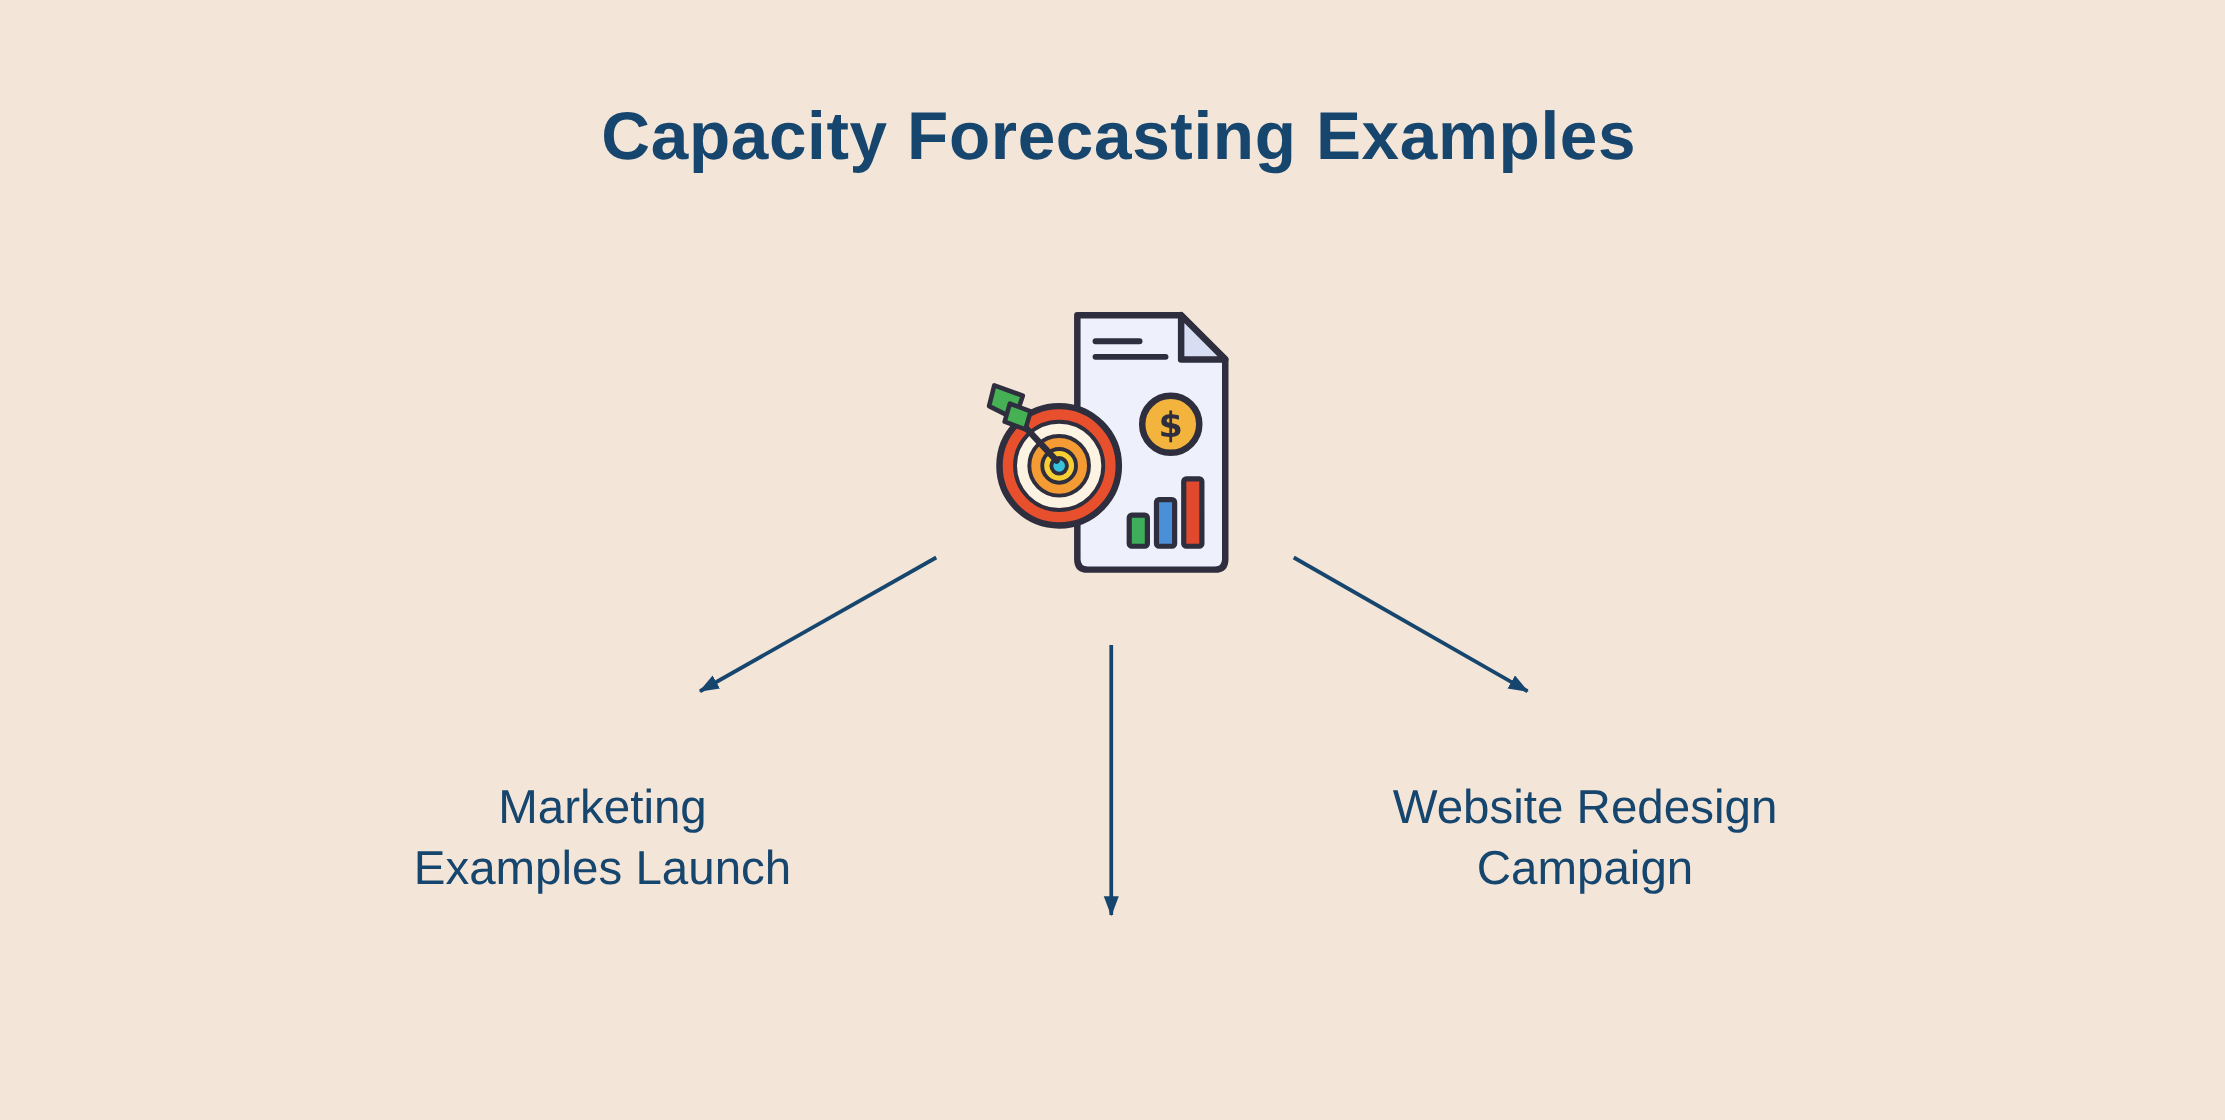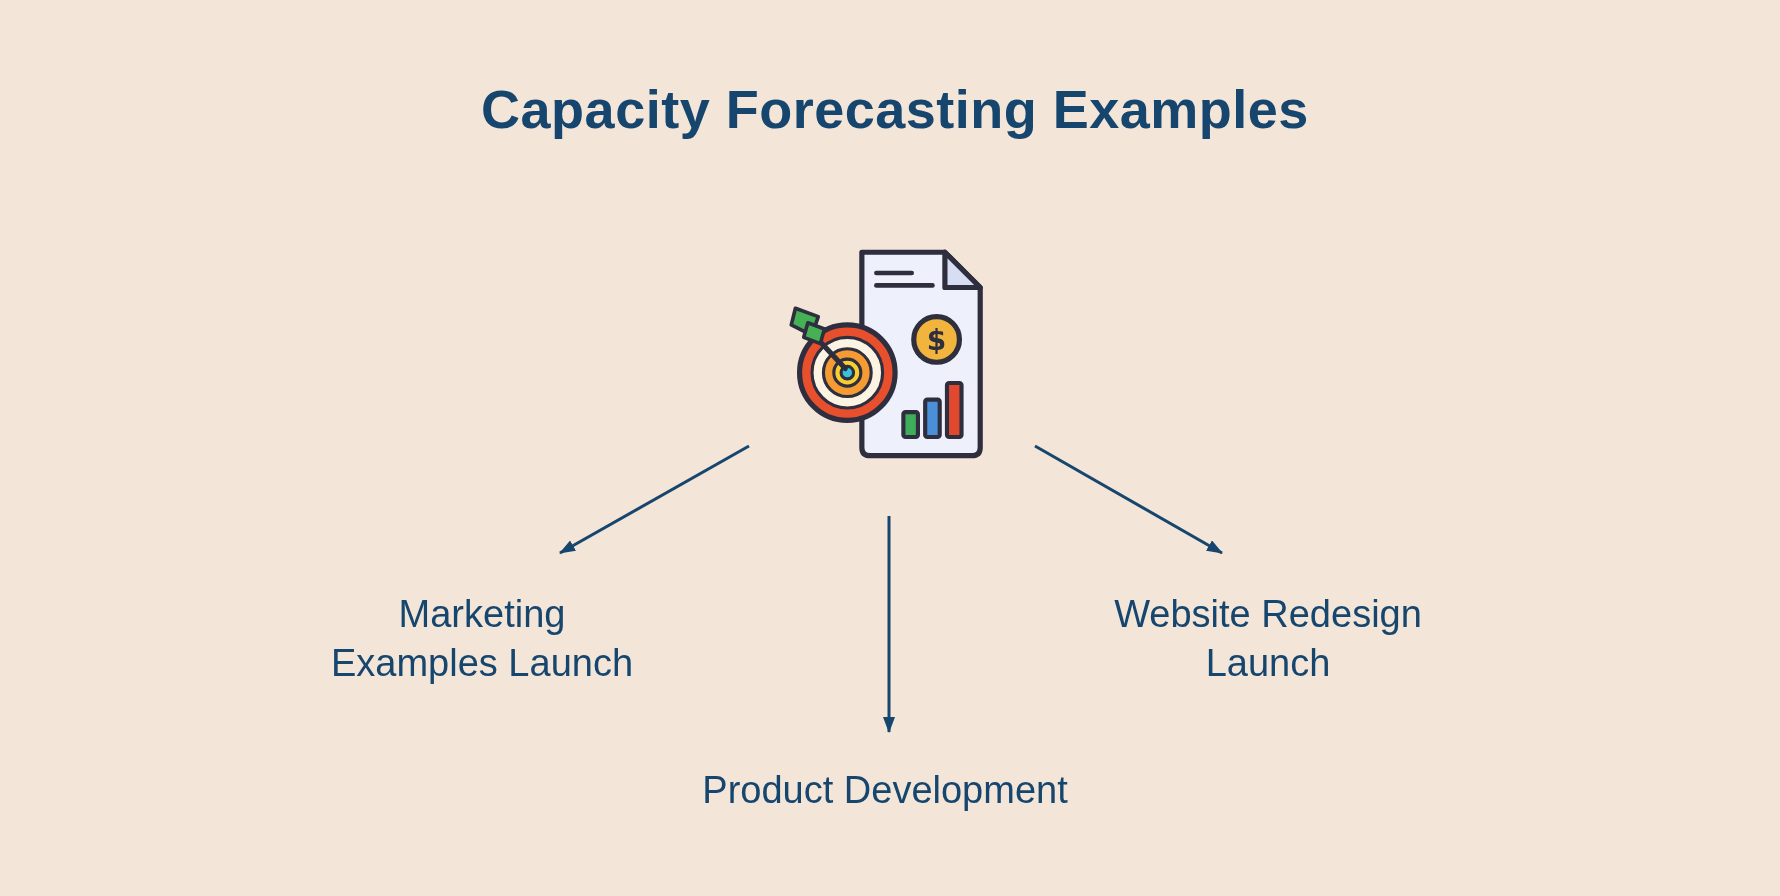--- a/index.html
+++ b/index.html
@@ -41,20 +41,21 @@
   .arrows marker path{fill:var(--ink);stroke:none;}
   .node-label{
     position:absolute;
     transform:translateX(-50%);
     text-align:center;
     font-size:38px;
     font-weight:500;
     line-height:1.3;
     color:var(--ink);
     white-space:nowrap;
+    margin-top:32px;
   }
   .node-label span{display:block;}
   #label-marketing{left:482px;top:590px;}
   #label-website{left:1268px;top:590px;}
   #label-product{left:885px;top:766px;}
 </style>
 </head>
 <body>
 
 <div class="canvas">
@@ -110,21 +111,17 @@
     <line x1="1035" y1="446" x2="1222" y2="553" marker-end="url(#ah)"></line>
   </svg>
 
   <div class="node-label" id="label-marketing">
     <span>Marketing</span>
     <span>Examples Launch</span>
   </div>
 
   <div class="node-label" id="label-website">
     <span>Website Redesign</span>
-    <span>Launch</span>
+    <span>Campaign</span>
   </div>
 
-  <div class="node-label" id="label-product">
-    <span>Product Development</span>
-    <span></span>
-  </div>
 
 </div>
 
 </body></html>

